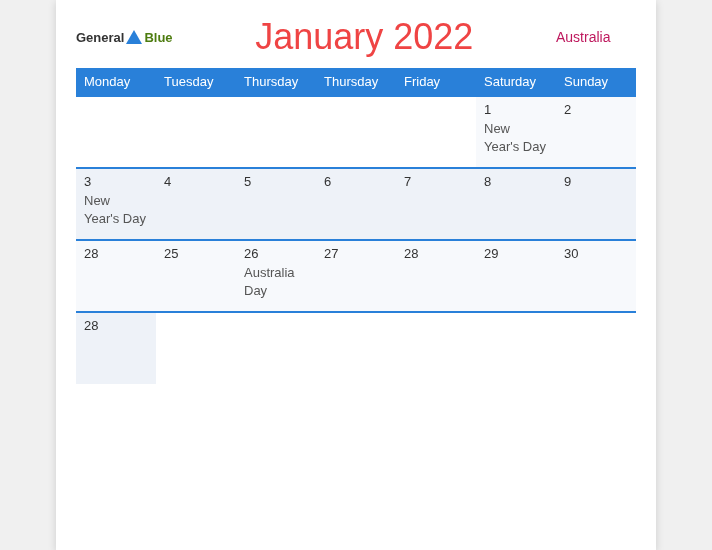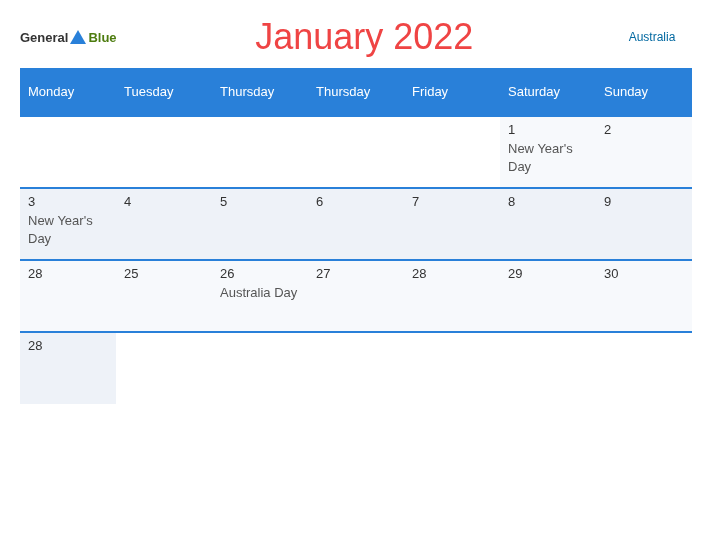--- a/index.html
+++ b/index.html
@@ -6,21 +6,21 @@
     body {
       background: #f0f0f0;
       display: flex;
       justify-content: center;
       align-items: center;
       min-height: 100vh;
       font-family: Arial, sans-serif;
     }
     .calendar-wrapper {
       background: white;
-      width: 712px;
+      width: 600px;
       min-height: 550px;
       padding: 16px 20px 20px 20px;
       box-shadow: 0 2px 8px rgba(0,0,0,0.15);
     }
     .calendar-header {
       display: flex;
       justify-content: space-between;
       align-items: center;
       margin-bottom: 10px;
     }
@@ -49,34 +49,34 @@
       margin: 0 2px;
     }
     .month-title {
       font-size: 36px;
       font-weight: normal;
       color: #ef4444;
       text-align: center;
       flex: 1;
     }
     .country-label {
-      font-size: 12px;
-      color: #0369a1;
+      font-size: 14px;
+      color: #be185d;
       min-width: 80px;
-      text-align: center;
+      text-align: left;
     }
     .calendar-grid {
       width: 100%;
       border-collapse: collapse;
     }
     .calendar-grid thead tr th {
       background: #2980d9;
       color: white;
       text-align: left;
-      padding: 16px 8px;
+      padding: 6px 8px;
       font-size: 13px;
       font-weight: normal;
       border: none;
     }
     .calendar-grid tbody tr {
       border-top: 2px solid #2980d9;
     }
     .calendar-grid tbody tr td {
       width: 14.28%;
       height: 72px;

